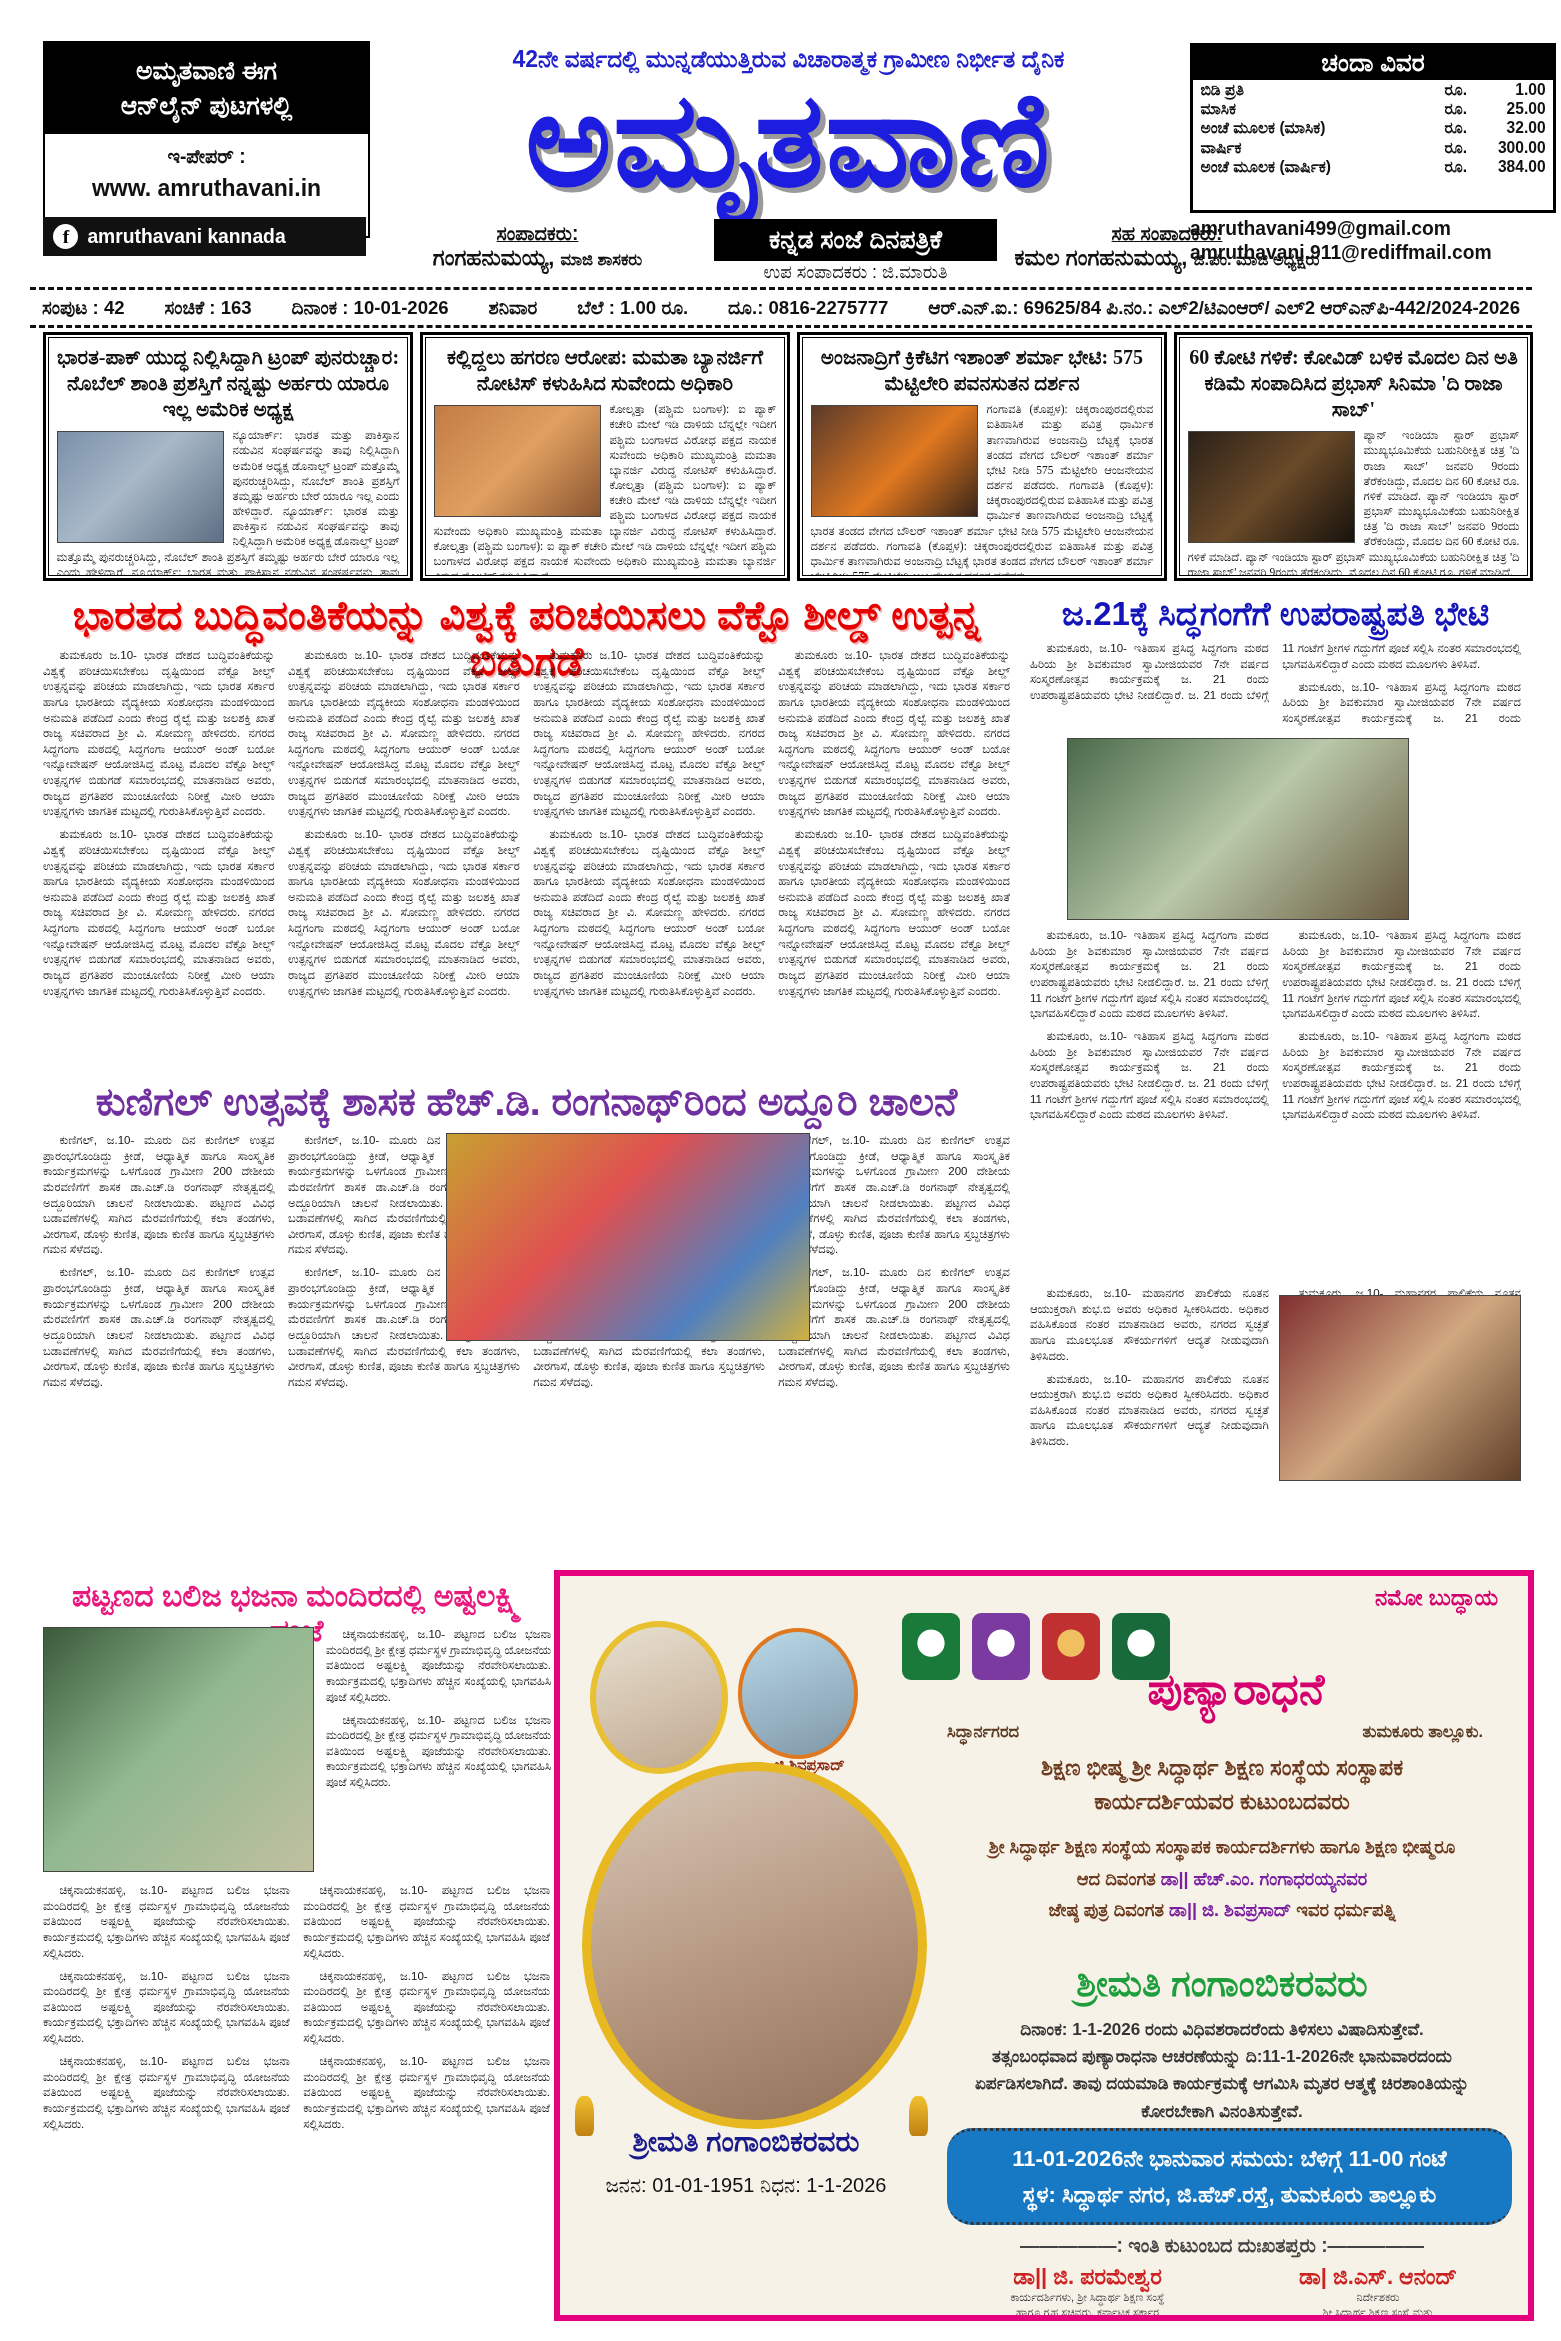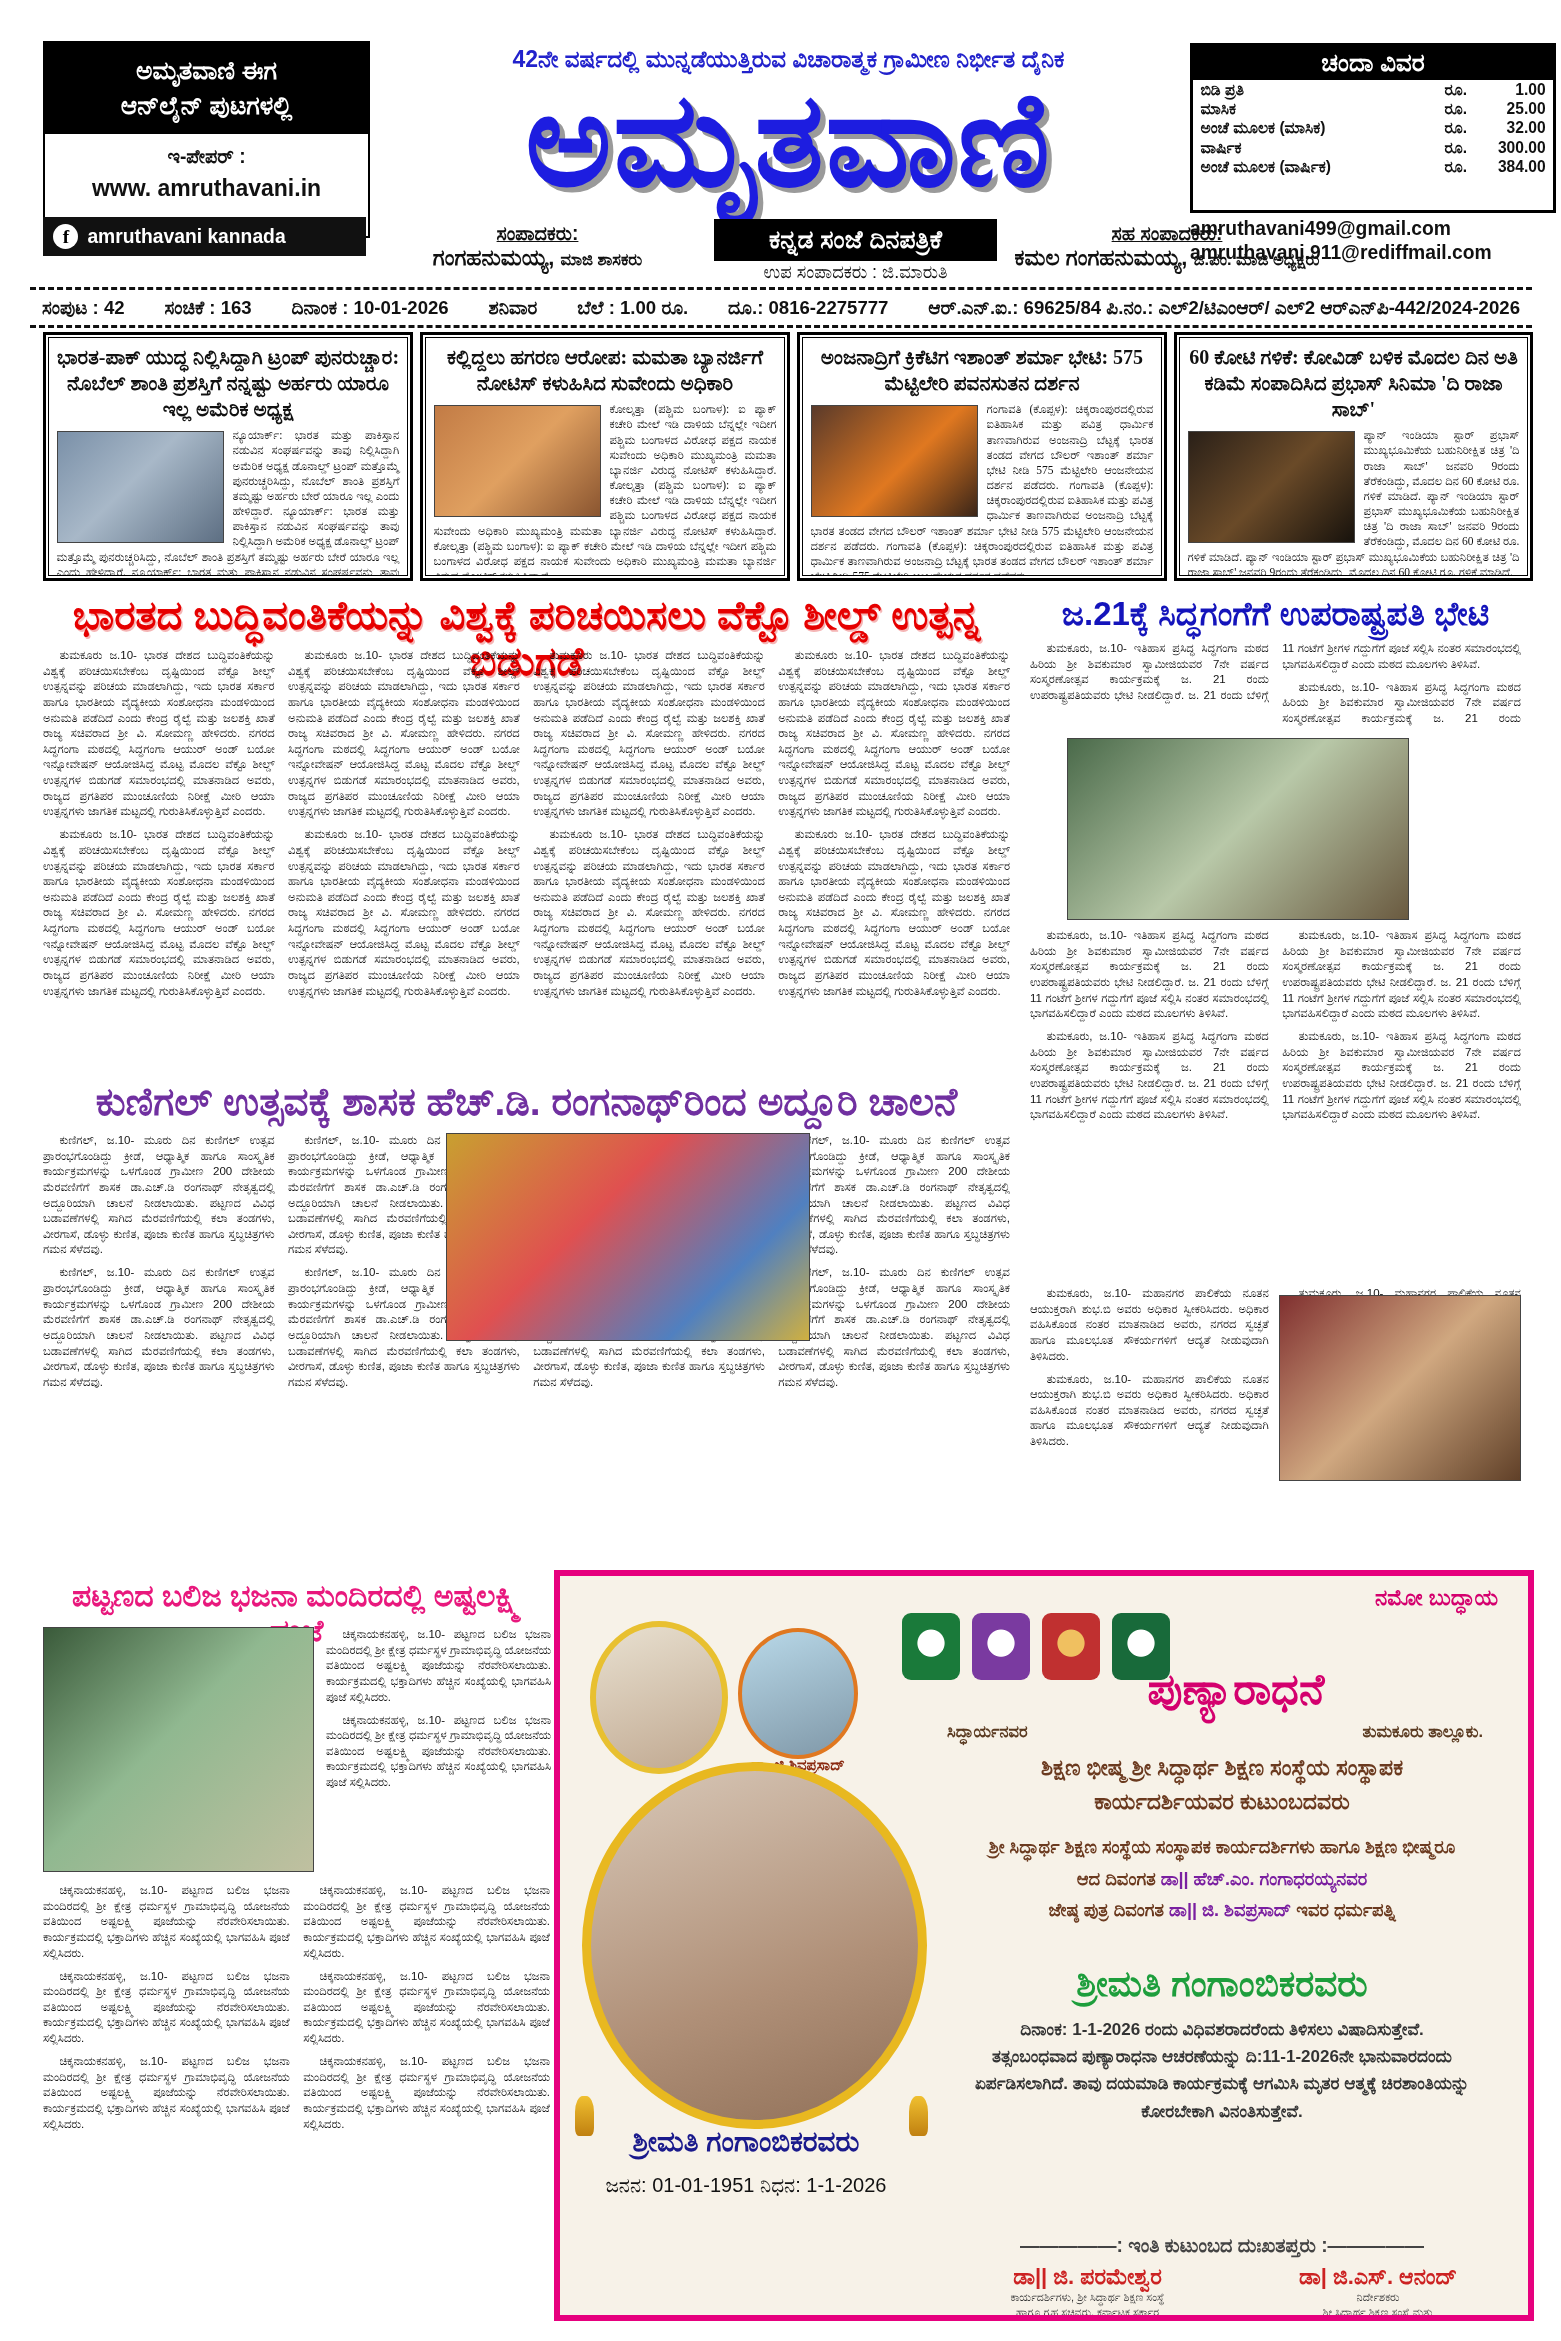--- a/index.html
+++ b/index.html
@@ -298,35 +298,39 @@
     <div class="portrait-sm2"></div>
     <div class="sm2-cap">ಡಾ. ಜಿ.ಶಿವಪ್ರಸಾದ್</div>
     <div class="logos">
       <div class="logo-dot lg1"></div>
       <div class="logo-dot lg2"></div>
       <div class="logo-dot lg3"></div>
       <div class="logo-dot lg4"></div>
     </div>
     <div class="namo">ನಮೋ ಬುದ್ಧಾಯ</div>
     <div class="obit-title">ಪುಣ್ಯಾರಾಧನೆ</div>
-    <div class="obit-place-l">ಸಿದ್ಧಾರ್ಯನವರ</div>
+    <div class="obit-place-l">ಸಿದ್ಧಾರ್ನಗರದ</div>
     <div class="obit-place-r">ತುಮಕೂರು ತಾಲ್ಲೂಕು.</div>
     <div class="obit-brown">
       <div>ಶಿಕ್ಷಣ ಭೀಷ್ಮ ಶ್ರೀ ಸಿದ್ಧಾರ್ಥ ಶಿಕ್ಷಣ ಸಂಸ್ಥೆಯ ಸಂಸ್ಥಾಪಕ</div>
       <div>ಕಾರ್ಯದರ್ಶಿಯವರ ಕುಟುಂಬದವರು</div>
     </div>
     <div class="obit-mid">
       <div>ಶ್ರೀ ಸಿದ್ಧಾರ್ಥ ಶಿಕ್ಷಣ ಸಂಸ್ಥೆಯ ಸಂಸ್ಥಾಪಕ ಕಾರ್ಯದರ್ಶಿಗಳು ಹಾಗೂ ಶಿಕ್ಷಣ ಭೀಷ್ಮರೂ</div>
       <div><span>ಆದ ದಿವಂಗತ </span><span class="pname">ಡಾ|| ಹೆಚ್.ಎಂ. ಗಂಗಾಧರಯ್ಯನವರ</span></div>
       <div><span>ಜೇಷ್ಠ ಪುತ್ರ ದಿವಂಗತ </span><span class="pname">ಡಾ|| ಜಿ. ಶಿವಪ್ರಸಾದ್ </span><span>ಇವರ ಧರ್ಮಪತ್ನಿ</span></div>
     </div>
     <div class="obit-green">ಶ್ರೀಮತಿ ಗಂಗಾಂಬಿಕರವರು</div>
     <div class="obit-para">
       <div>ದಿನಾಂಕ: 1-1-2026 ರಂದು ವಿಧಿವಶರಾದರೆಂದು ತಿಳಿಸಲು ವಿಷಾದಿಸುತ್ತೇವೆ.</div>
       <div>ತತ್ಸಂಬಂಧವಾದ ಪುಣ್ಯಾರಾಧನಾ ಆಚರಣೆಯನ್ನು ದಿ:11-1-2026ನೇ ಭಾನುವಾರದಂದು ಏರ್ಪಡಿಸಲಾಗಿದೆ. ತಾವು ದಯಮಾಡಿ ಕಾರ್ಯಕ್ರಮಕ್ಕೆ ಆಗಮಿಸಿ ಮೃತರ ಆತ್ಮಕ್ಕೆ ಚಿರಶಾಂತಿಯನ್ನು ಕೋರಬೇಕಾಗಿ ವಿನಂತಿಸುತ್ತೇವೆ.</div>
+    </div>
+    <div class="obit-bluebox">
+      <div>11-01-2026ನೇ ಭಾನುವಾರ   ಸಮಯ: ಬೆಳಿಗ್ಗೆ 11-00 ಗಂಟೆ</div>
+      <div>ಸ್ಥಳ: ಸಿದ್ಧಾರ್ಥ ನಗರ, ಜಿ.ಹೆಚ್.ರಸ್ತೆ, ತುಮಕೂರು ತಾಲ್ಲೂಕು</div>
     </div>
     <div class="obit-grief">—————: ಇಂತಿ ಕುಟುಂಬದ ದುಃಖತಪ್ತರು :—————</div>
     <div class="obit-sign" style="left:401px;width:253px;">
       <div class="sign-name">ಡಾ|| ಜಿ. ಪರಮೇಶ್ವರ</div>
       <div class="sign-sub">ಕಾರ್ಯದರ್ಶಿಗಳು, ಶ್ರೀ ಸಿದ್ಧಾರ್ಥ ಶಿಕ್ಷಣ ಸಂಸ್ಥೆ</div>
       <div class="sign-sub">ಹಾಗೂ ಗೃಹ ಸಚಿವರು, ಕರ್ನಾಟಕ ಸರ್ಕಾರ</div>
     </div>
     <div class="obit-sign" style="left:699px;width:238px;">
       <div class="sign-name">ಡಾ| ಜಿ.ಎಸ್. ಆನಂದ್</div>
       <div class="sign-sub">ನಿರ್ದೇಶಕರು</div>

